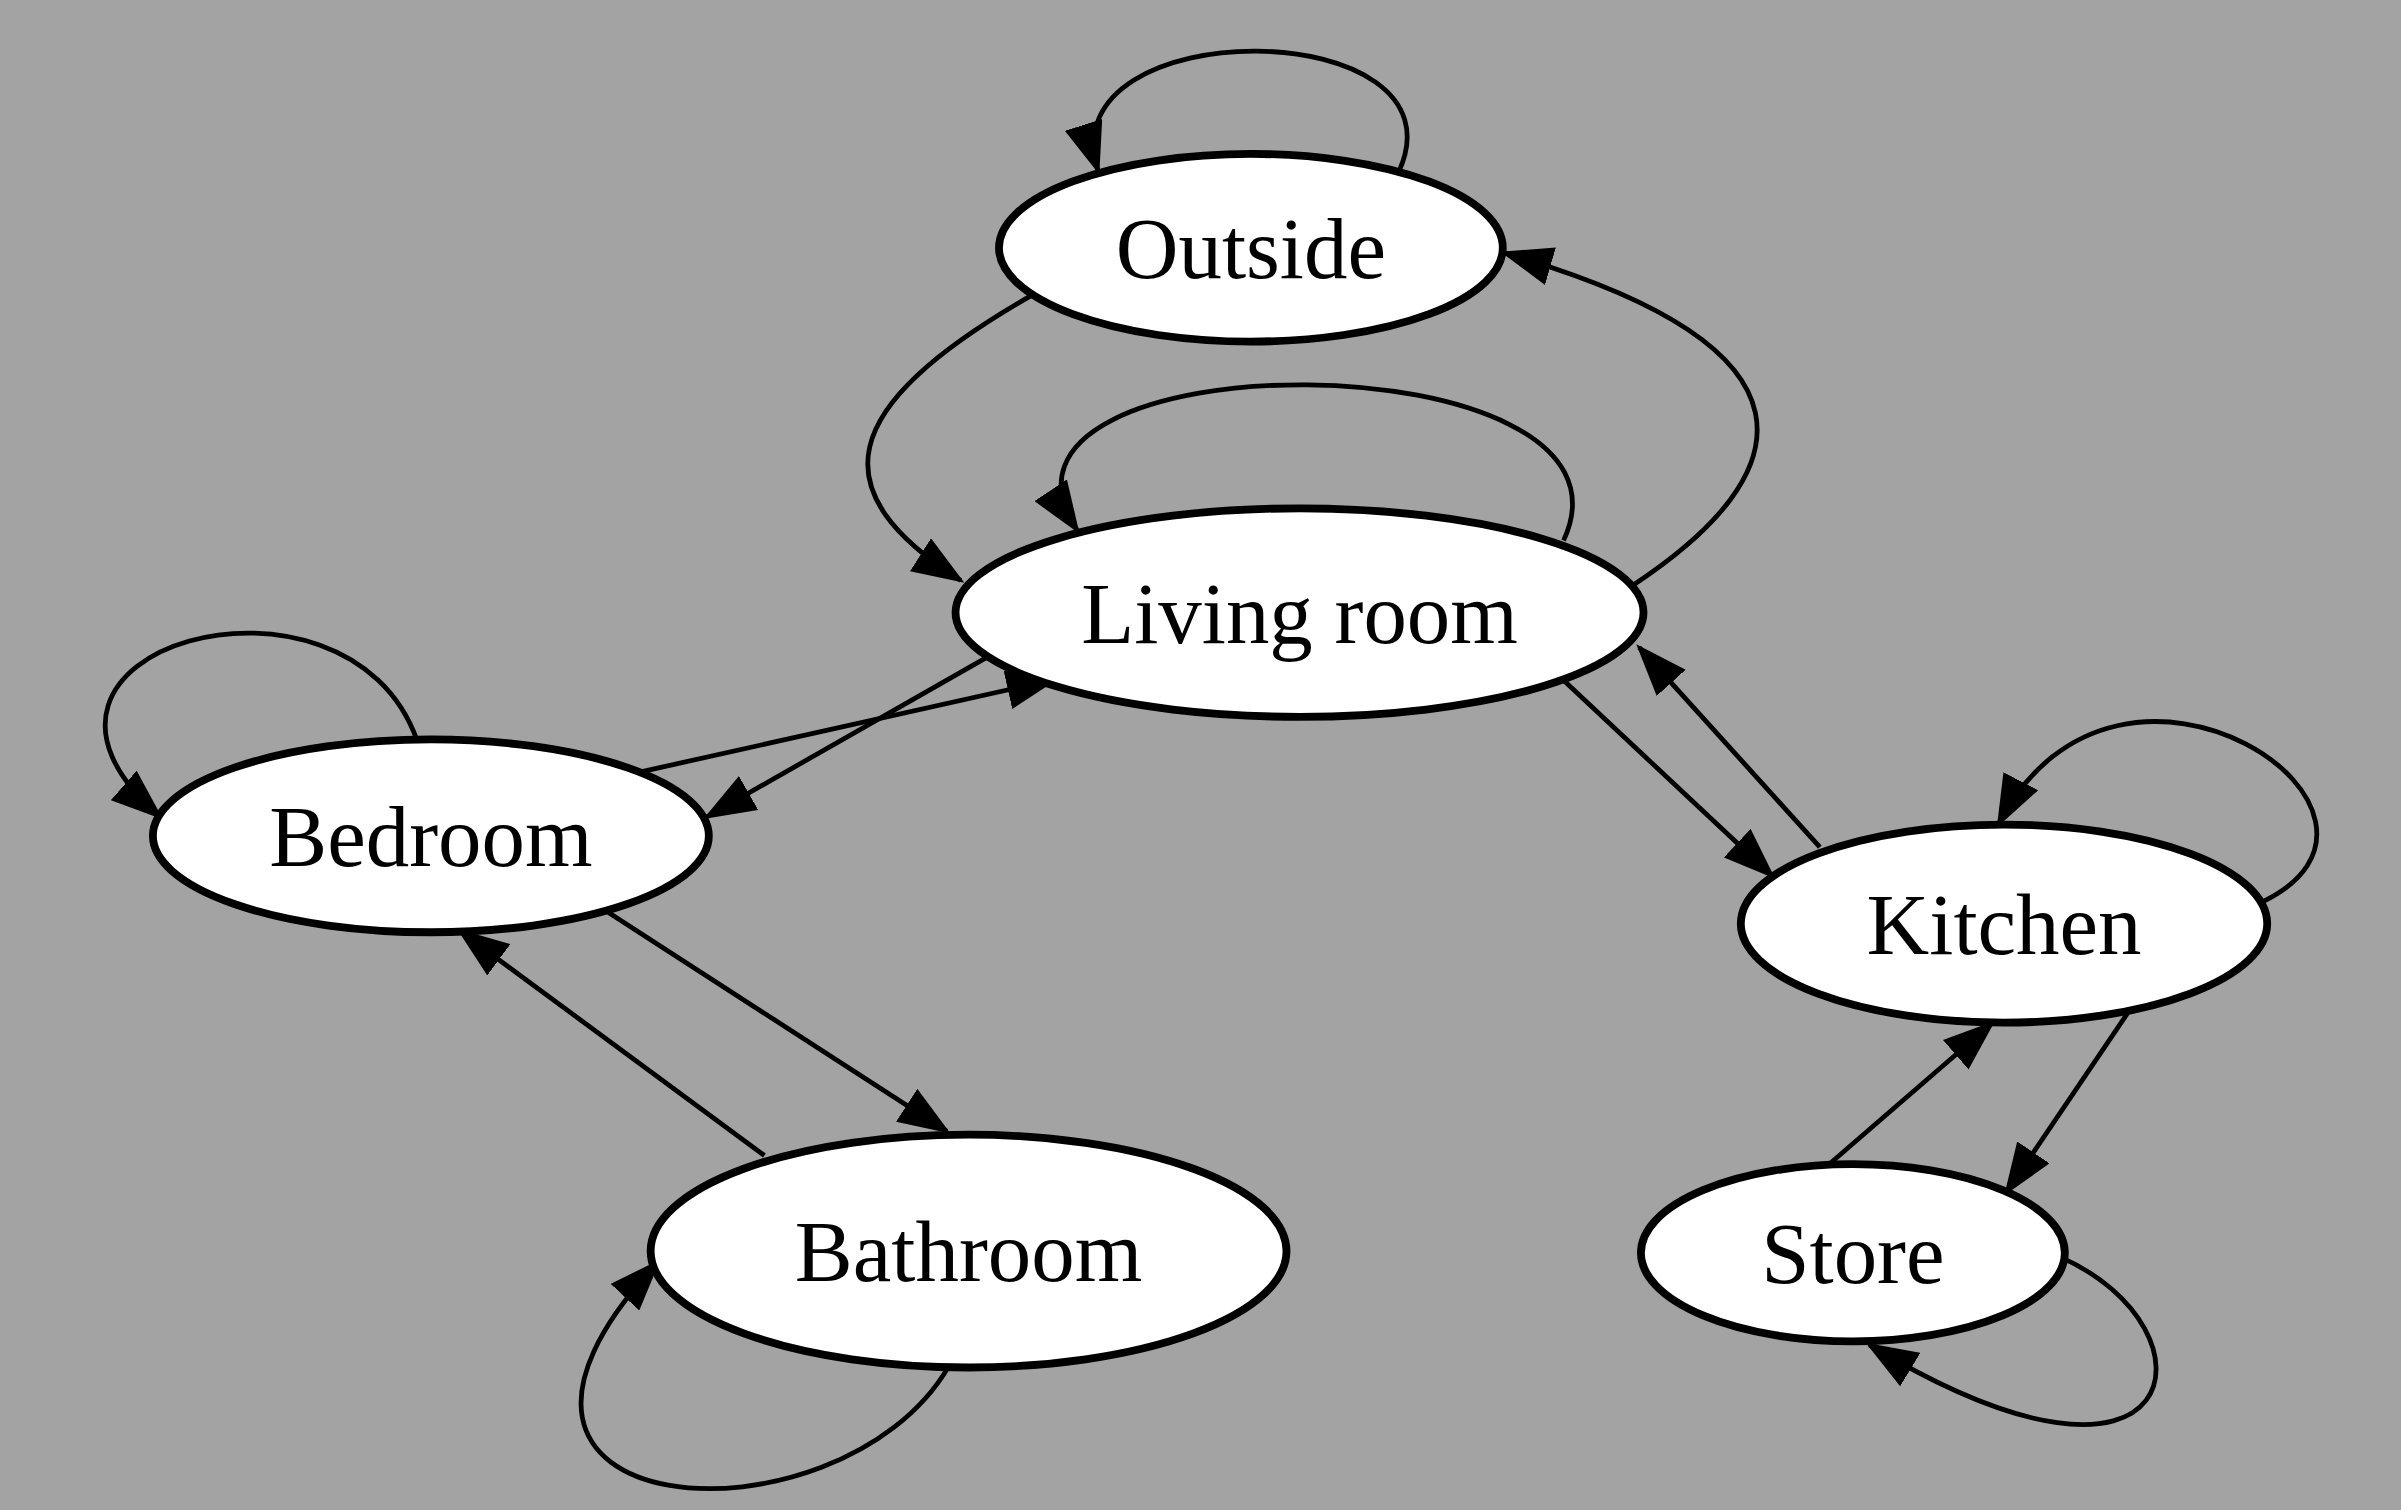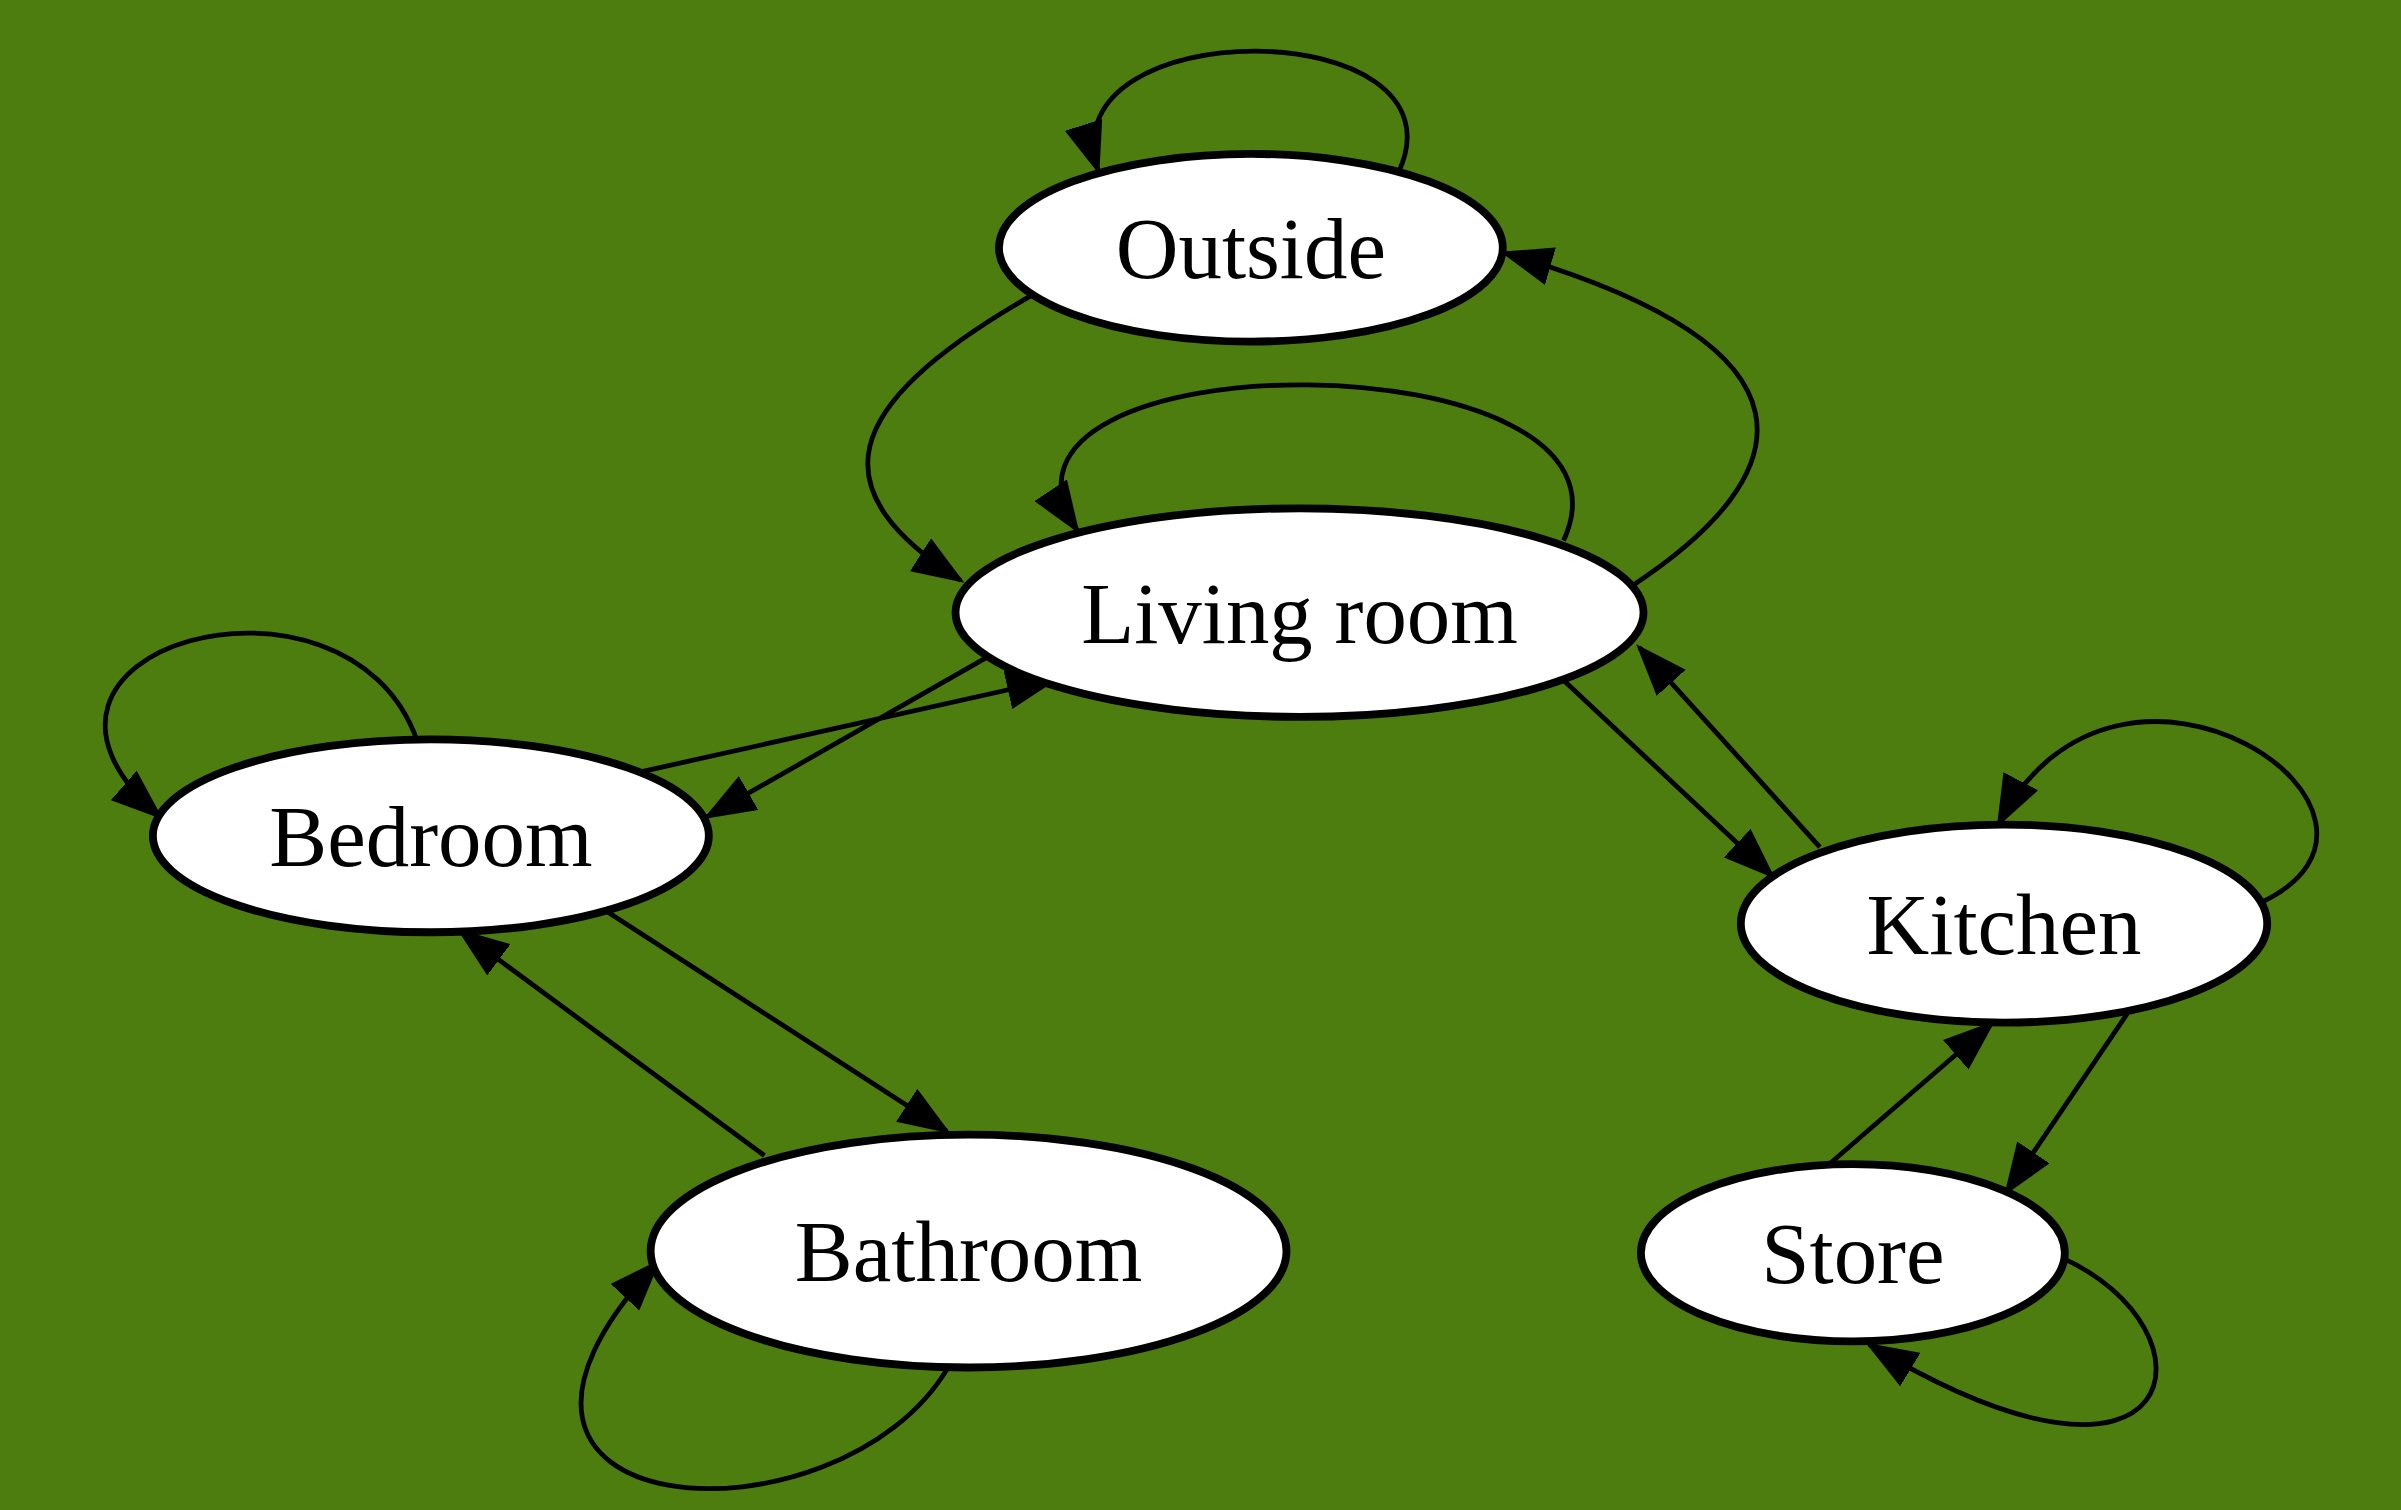--- a/index.html
+++ b/index.html
@@ -8,21 +8,21 @@
     background: #ffffff;
     width: 2401px;
     height: 1511px;
     overflow: hidden;
     font-family: "Liberation Serif", "DejaVu Serif", serif;
   }
   #diagram-canvas {
     width: 2401px;
     height: 1511px;
     position: relative;
-    background: #4d7c0f;
+    background: #a3a3a3;
   }
   svg { display: block; }
   .edge-path {
     fill: none;
     stroke-width: 5.5px;
     stroke-linecap: butt;
   }
   .node-ellipse {
     stroke-width: 9px;
   }

